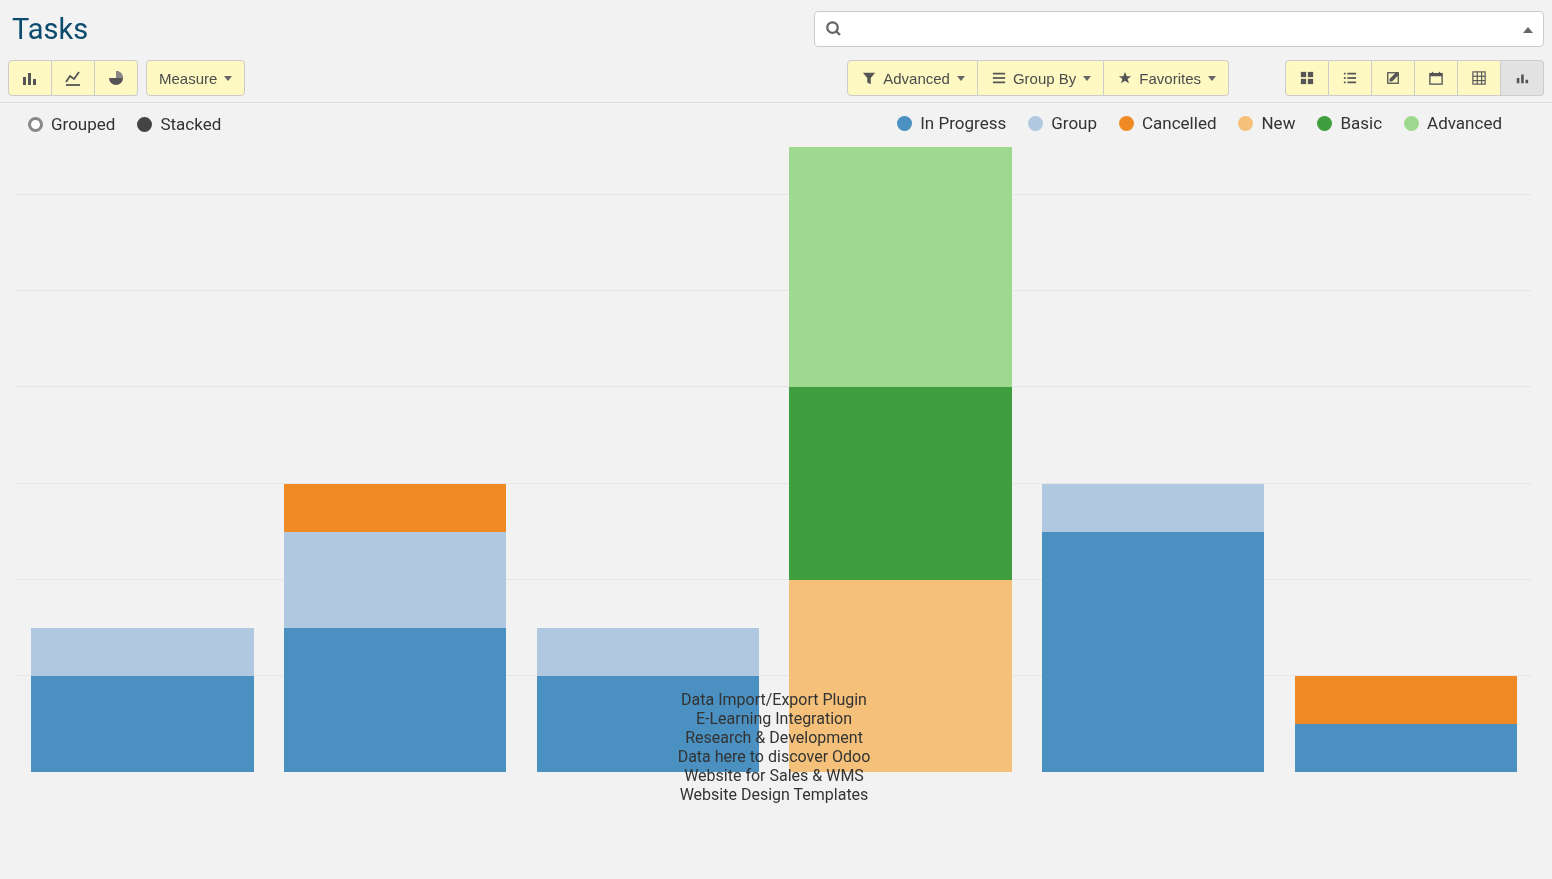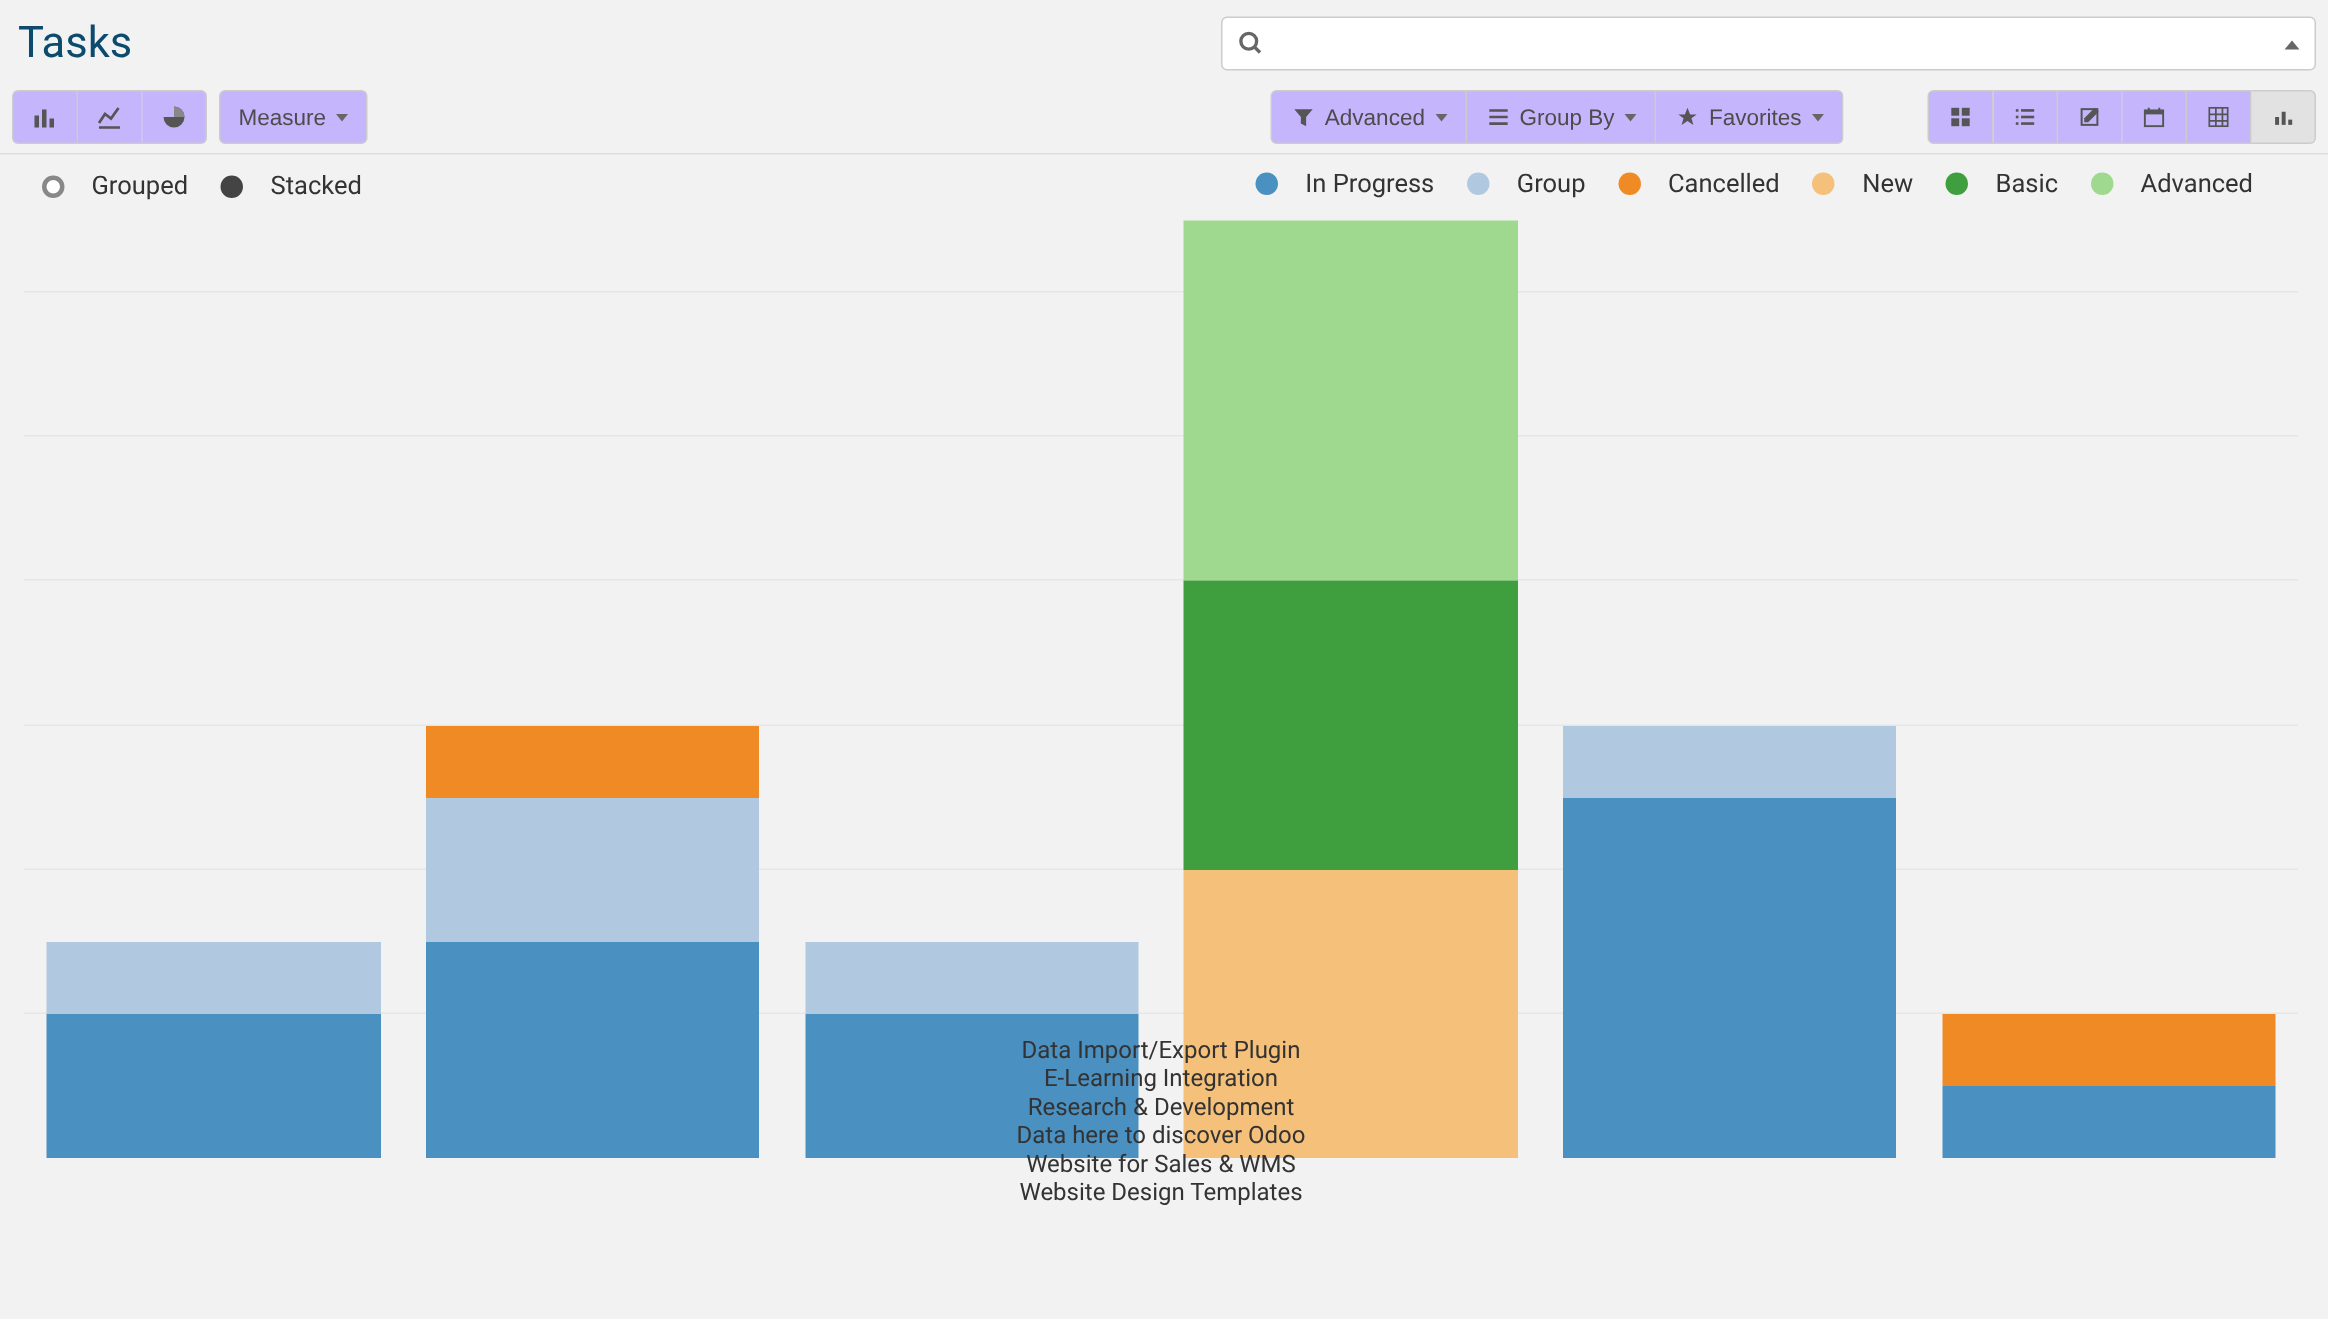--- a/index.html
+++ b/index.html
@@ -10,35 +10,35 @@
 .hdr .title { font-size: 29px; color: #0c4a6e; font-weight: 400; flex: 0 0 auto; padding-left: 4px; }
 .hdr .spacer { flex: 1; }
 .searchbox { flex: 0 0 730px; height: 36px; background: #fff; border: 1px solid #ccc; border-radius: 4px; display: flex; align-items: center; padding: 0 10px; position: relative; }
 .searchbox .mag { font-size: 18px; color: #666; margin-right: 8px; }
 .searchbox input { border: none; outline: none; flex: 1; font-size: 15px; background: transparent; }
 .searchbox .caret { margin-left: auto; color: #666; font-size: 12px; }
 
 
 .tbar { display: flex; align-items: center; padding: 6px 8px; gap: 8px; }
 .btn-group { display: inline-flex; }
-.btn { background: #c4b5fd; border: 1px solid #ccc; padding: 6px 12px; font-size: 15px; color: #4c4c4c; cursor: pointer; display: inline-flex; align-items: center; gap: 5px; height: 36px; }
+.btn { background: #fef9c3; border: 1px solid #ccc; padding: 6px 12px; font-size: 15px; color: #4c4c4c; cursor: pointer; display: inline-flex; align-items: center; gap: 5px; height: 36px; }
 .btn-group .btn + .btn { border-left: none; align-items: center; }
 .btn-group .btn:first-child { border-radius: 4px 0 0 4px; }
 .btn-group .btn:last-child { border-radius: 0 4px 4px 0; }
 .btn.solo { border-radius: 4px; }
 .btn.active { background: #e2e2e2; }
 .caret-dn { display: inline-block; width: 0; height: 0; border-left: 4px solid transparent; border-right: 4px solid transparent; border-top: 5px solid #666; margin-left: 2px; }
 .caret-up { display: inline-block; width: 0; height: 0; border-left: 5px solid transparent; border-right: 5px solid transparent; border-bottom: 6px solid #666; }
 
 .ficon { display: inline-flex; width: 18px; height: 18px; align-items: center; justify-content: center; }
 
 
 .chart-wrap { border-top: 1px solid #ddd; padding-top: 6px; }
 .legend-row { display: flex; align-items: center; padding: 0 28px; height: 30px; font-size: 17px; color: #333; }
-.leg-item { display: inline-flex; align-items: center; gap: 18px; margin-right: 22px; cursor: pointer; }
+.leg-item { display: inline-flex; align-items: center; gap: 8px; margin-right: 22px; cursor: pointer; }
 .leg-dot { width: 15px; height: 15px; border-radius: 50%; display: inline-block; }
 .leg-ring { width: 15px; height: 15px; border-radius: 50%; display: inline-block; border: 3px solid #888; background: #fff; box-sizing: border-box; }
 .leg-filled { width: 15px; height: 15px; border-radius: 50%; display: inline-block; background: #444; border: 3px solid #444; box-sizing: border-box; }
 
 .plot { position: relative; width: 100%; height: 668px; padding: 8px 20px 0 8px; }
 .plot-inner { position: relative; width: 100%; height: 625px; }
 .grid-line { position: absolute; left: 8px; right: 0; height: 1px; background: #e6e6e6; }
 .bars { position: absolute; left: 8px; right: 0; bottom: 0; top: 0; display: flex; }
 .bar-slot { flex: 1; position: relative; display: flex; align-items: flex-end; justify-content: center; }
 .bar { width: 88%; display: flex; flex-direction: column-reverse; }

